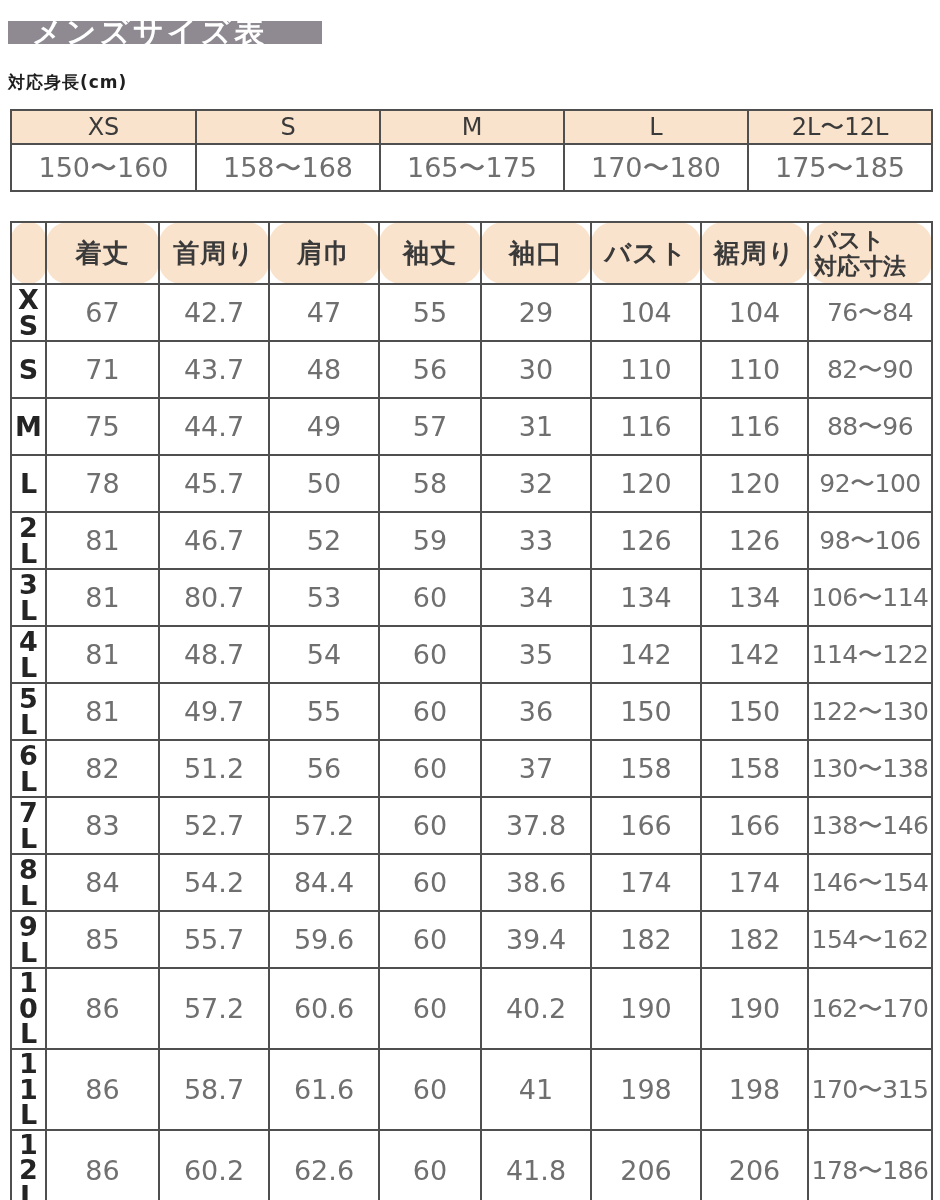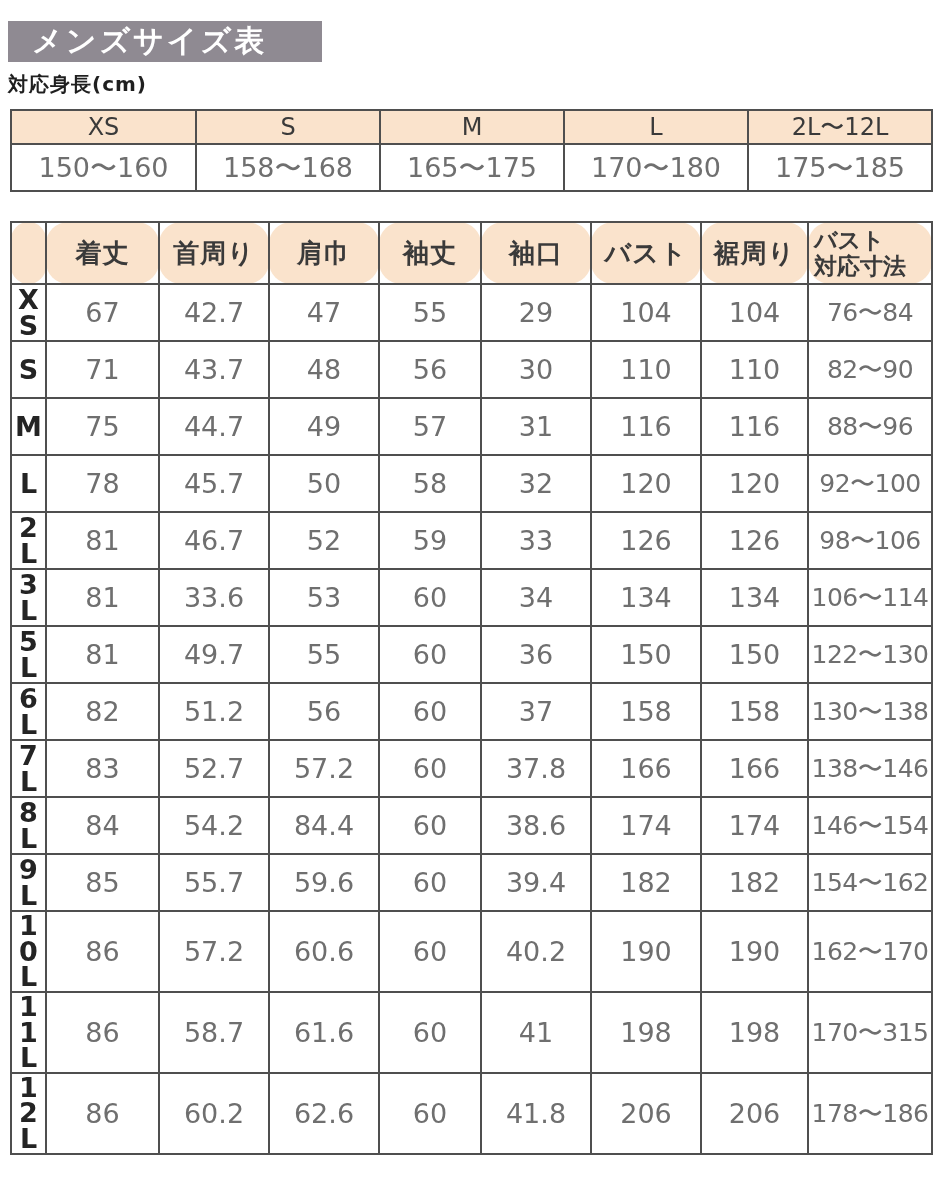--- a/index.html
+++ b/index.html
@@ -6,33 +6,33 @@
   body {
     width: 940px; height: 1200px;
     font-family: "DejaVu Sans", "Liberation Sans", sans-serif;
     position: relative;
   }
   .page { position: absolute; inset: 0; width: 940px; height: 1200px; background: #ffffff; }
 
   
   .title-band {
     position: absolute; left: 8px; top: 21px;
-    width: 290px; height: 41px;
+    width: 290px; height: 23px;
     background: #8f8a92;
     color: #ffffff;
     font-size: 30px; font-weight: bold;
     letter-spacing: 3px;
     display: flex; align-items: center;
     padding-left: 24px;
   }
 
   
   .height-label {
     position: absolute; left: 8px; top: 71px;
-    font-size: 20px; font-weight: bold; color: #1f1f1f;
+    font-size: 17px; font-weight: bold; color: #1f1f1f;
     letter-spacing: 1px;
   }
 
   table { border-collapse: collapse; table-layout: fixed; }
   th, td { border: 2px solid #4f4f4f; text-align: center; vertical-align: middle; padding: 0; }
 
   
   .height-table {
     position: absolute; left: 10px; top: 109px;
     width: 921px;
@@ -199,29 +199,40 @@
           <td>52</td>
           <td>59</td>
           <td>33</td>
           <td>126</td>
           <td>126</td>
           <td class="range-cell">98〜106</td>
         </tr>
         <tr>
           <th class="size-label">3L</th>
           <td>81</td>
-          <td>33.6</td>
+          <td>80.7</td>
           <td>53</td>
           <td>60</td>
           <td>34</td>
           <td>134</td>
           <td>134</td>
           <td class="range-cell">106〜114</td>
         </tr>
         <tr>
+          <th class="size-label">4L</th>
+          <td>81</td>
+          <td>48.7</td>
+          <td>54</td>
+          <td>60</td>
+          <td>35</td>
+          <td>142</td>
+          <td>142</td>
+          <td class="range-cell">114〜122</td>
+        </tr>
+        <tr>
           <th class="size-label">5L</th>
           <td>81</td>
           <td>49.7</td>
           <td>55</td>
           <td>60</td>
           <td>36</td>
           <td>150</td>
           <td>150</td>
           <td class="range-cell">122〜130</td>
         </tr>

